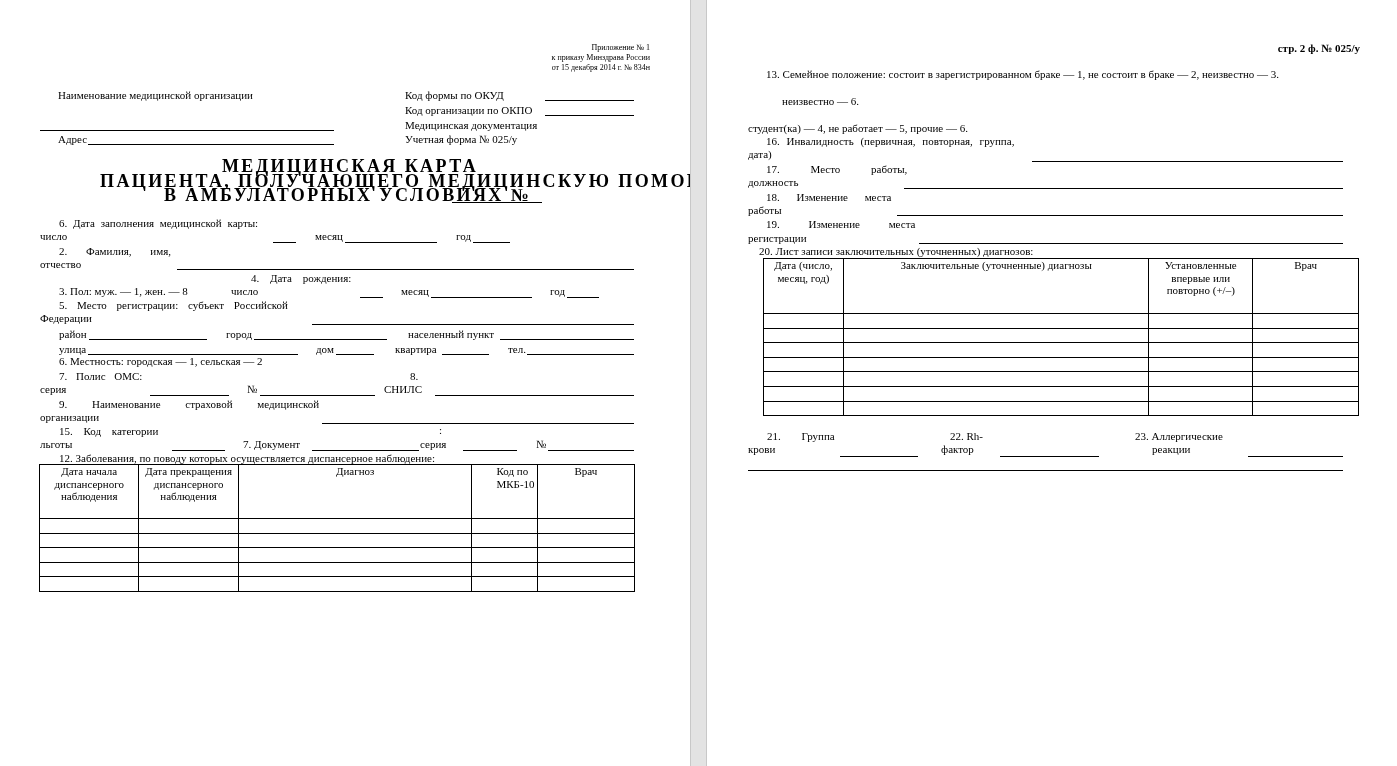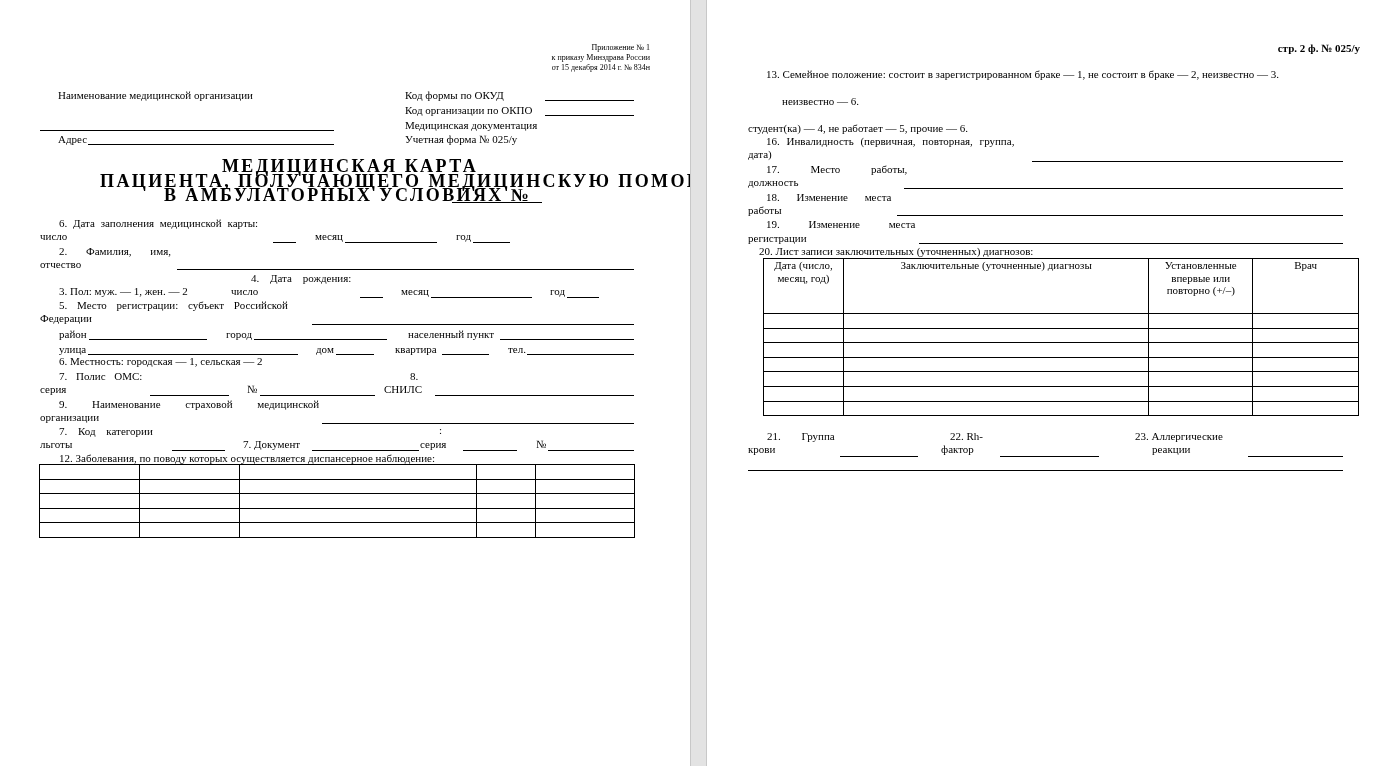--- a/index.html
+++ b/index.html
@@ -51,21 +51,21 @@
   <div class="t" style="left:315px;top:230px;">месяц</div>
   <div class="ln" style="left:345px;top:242px;width:92px;"></div>
   <div class="t" style="left:456px;top:230px;">год</div>
   <div class="ln" style="left:473px;top:242px;width:37px;"></div>
 
   <div class="t" style="left:59px;top:245px;word-spacing:16px;">2. Фамилия, имя,</div>
   <div class="t" style="left:40px;top:258px;">отчество</div>
   <div class="ln" style="left:177px;top:269px;width:457px;"></div>
 
   <div class="t" style="left:251px;top:272px;word-spacing:8px;">4. Дата рождения:</div>
-  <div class="t" style="left:59px;top:285px;">3. Пол: муж. — 1, жен. — 2</div>
+  <div class="t" style="left:59px;top:285px;">3. Пол: муж. — 1, жен. — 8</div>
   <div class="t" style="left:231px;top:285px;">число</div>
   <div class="ln" style="left:360px;top:297px;width:23px;"></div>
   <div class="t" style="left:401px;top:285px;">месяц</div>
   <div class="ln" style="left:431px;top:297px;width:101px;"></div>
   <div class="t" style="left:550px;top:285px;">год</div>
   <div class="ln" style="left:567px;top:297px;width:32px;"></div>
 
   <div class="t" style="left:59px;top:299px;word-spacing:7px;">5. Место регистрации: субъект Российской</div>
   <div class="t" style="left:40px;top:312px;">Федерации</div>
   <div class="ln" style="left:312px;top:324px;width:322px;"></div>
@@ -92,21 +92,21 @@
   <div class="t" style="left:247px;top:383px;">№</div>
   <div class="ln" style="left:260px;top:395px;width:115px;"></div>
   <div class="t" style="left:410px;top:370px;">8.</div>
   <div class="t" style="left:384px;top:383px;">СНИЛС</div>
   <div class="ln" style="left:435px;top:395px;width:199px;"></div>
 
   <div class="t" style="left:59px;top:398px;word-spacing:22px;">9. Наименование страховой медицинской</div>
   <div class="t" style="left:40px;top:411px;">организации</div>
   <div class="ln" style="left:322px;top:423px;width:312px;"></div>
 
-  <div class="t" style="left:59px;top:425px;word-spacing:8px;">7. Код категории</div>
+  <div class="t" style="left:59px;top:425px;word-spacing:8px;">15. Код категории</div>
   <div class="t" style="left:439px;top:424px;">:</div>
   <div class="t" style="left:40px;top:438px;">льготы</div>
   <div class="ln" style="left:172px;top:450px;width:53px;"></div>
   <div class="t" style="left:243px;top:438px;">7. Документ</div>
   <div class="ln" style="left:312px;top:450px;width:107px;"></div>
   <div class="t" style="left:420px;top:438px;">серия</div>
   <div class="ln" style="left:463px;top:450px;width:54px;"></div>
   <div class="t" style="left:536px;top:438px;">№</div>
   <div class="ln" style="left:548px;top:450px;width:86px;"></div>
 
@@ -114,20 +114,27 @@
 
   <table class="grid" style="left:39px;top:464px;width:596px;">
     <colgroup>
         <col style="width:100px">
         <col style="width:100px">
         <col style="width:238px">
         <col style="width:59px">
         <col style="width:99px">
       </colgroup>
     <tbody>
+        <tr style="height:54px;">
+      <th>Дата начала диспансерного наблюдения</th>
+      <th>Дата прекращения диспансерного наблюдения</th>
+      <th>Диагноз</th>
+      <th style="text-align:left;padding-left:24px;">Код по МКБ-10</th>
+      <th>Врач</th>
+    </tr>
     <tr>
           <td></td>
           <td></td>
           <td></td>
           <td></td>
           <td></td>
         </tr>
     <tr>
           <td></td>
           <td></td>

